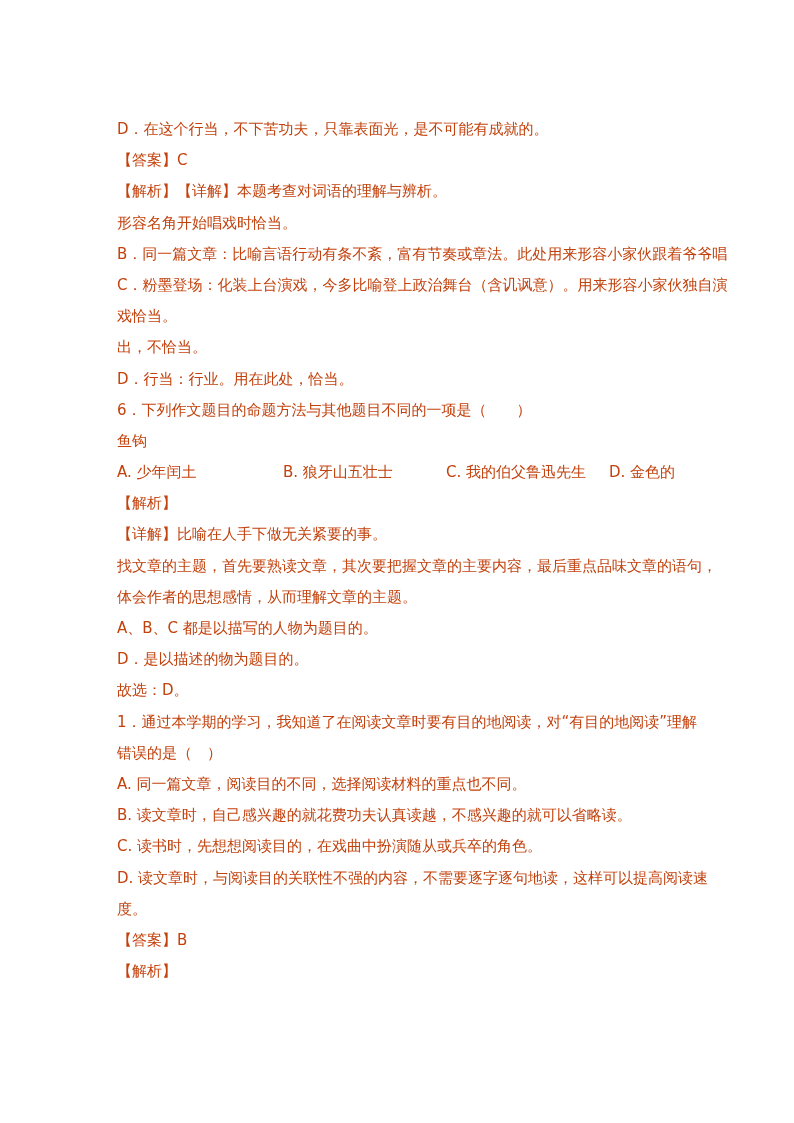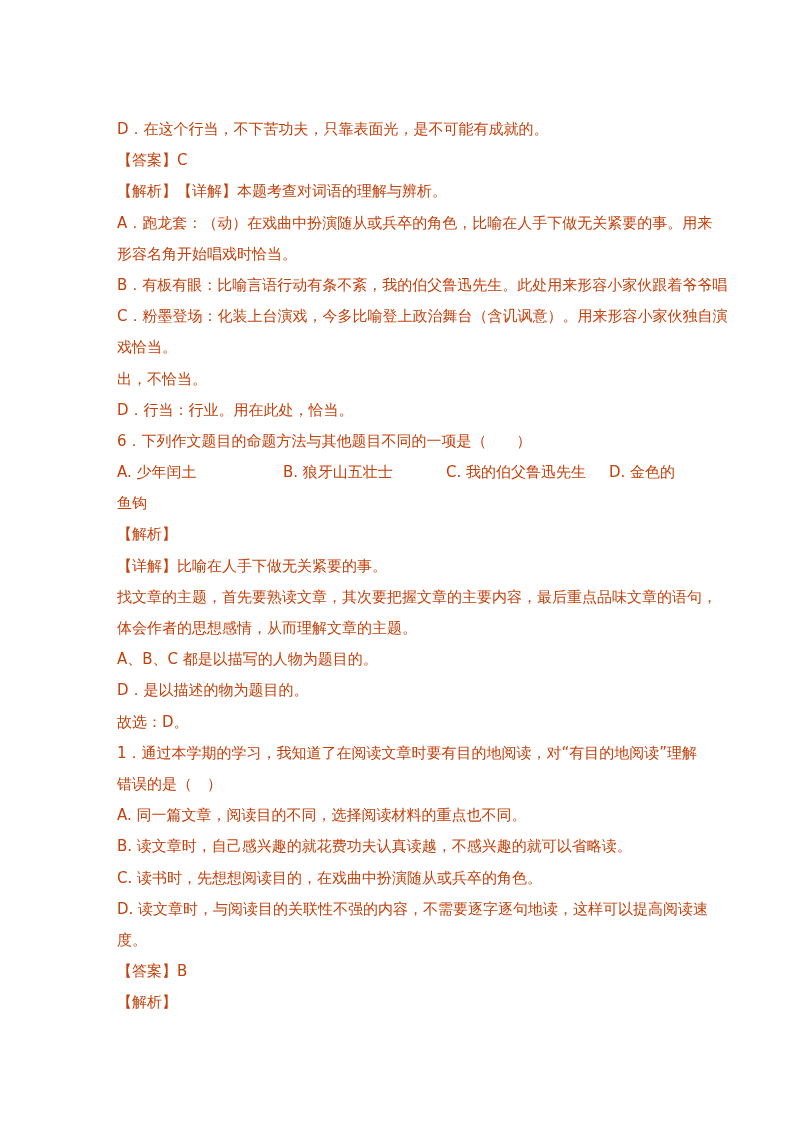--- a/index.html
+++ b/index.html
@@ -16,35 +16,34 @@
     .opts .o2 { width: 163px; }
     .opts .o3 { width: 163px; }
   </style>
 </head>
 <body>
 
 <div class="page">
   <div class="line">D．在这个行当，不下苦功夫，只靠表面光，是不可能有成就的。</div>
   <div class="line">【答案】C</div>
   <div class="line">【解析】【详解】本题考查对词语的理解与辨析。</div>
-  <div class="line">A．跑龙套：（动）在戏曲中扮演随从或兵卒的角色，比喻在人手下做无关紧要的事。用来</div>
   <div class="line">形容名角开始唱戏时恰当。</div>
-  <div class="line">B．有板有眼：比喻言语行动有条不紊，我的伯父鲁迅先生。此处用来形容小家伙跟着爷爷唱</div>
+  <div class="line">B．同一篇文章：比喻言语行动有条不紊，富有节奏或章法。此处用来形容小家伙跟着爷爷唱</div>
   <div class="line">C．粉墨登场：化装上台演戏，今多比喻登上政治舞台（含讥讽意）。用来形容小家伙独自演</div>
   <div class="line">戏恰当。</div>
   <div class="line">出，不恰当。</div>
   <div class="line">D．行当：行业。用在此处，恰当。</div>
   <div class="line">6．下列作文题目的命题方法与其他题目不同的一项是（　　）</div>
+  <div class="line">鱼钩</div>
   <div class="line opts">
     <span class="o1">A. 少年闰土</span>
     <span class="o2">B. 狼牙山五壮士</span>
     <span class="o3">C. 我的伯父鲁迅先生</span>
     <span>D. 金色的</span>
   </div>
-  <div class="line">鱼钩</div>
   <div class="line">【解析】</div>
   <div class="line">【详解】比喻在人手下做无关紧要的事。</div>
   <div class="line">找文章的主题，首先要熟读文章，其次要把握文章的主要内容，最后重点品味文章的语句，</div>
   <div class="line">体会作者的思想感情，从而理解文章的主题。</div>
   <div class="line">A、B、C 都是以描写的人物为题目的。</div>
   <div class="line">D．是以描述的物为题目的。</div>
   <div class="line">故选：D。</div>
   <div class="line">1．通过本学期的学习，我知道了在阅读文章时要有目的地阅读，对“有目的地阅读”理解</div>
   <div class="line">错误的是（　）</div>
   <div class="line">A. 同一篇文章，阅读目的不同，选择阅读材料的重点也不同。</div>

